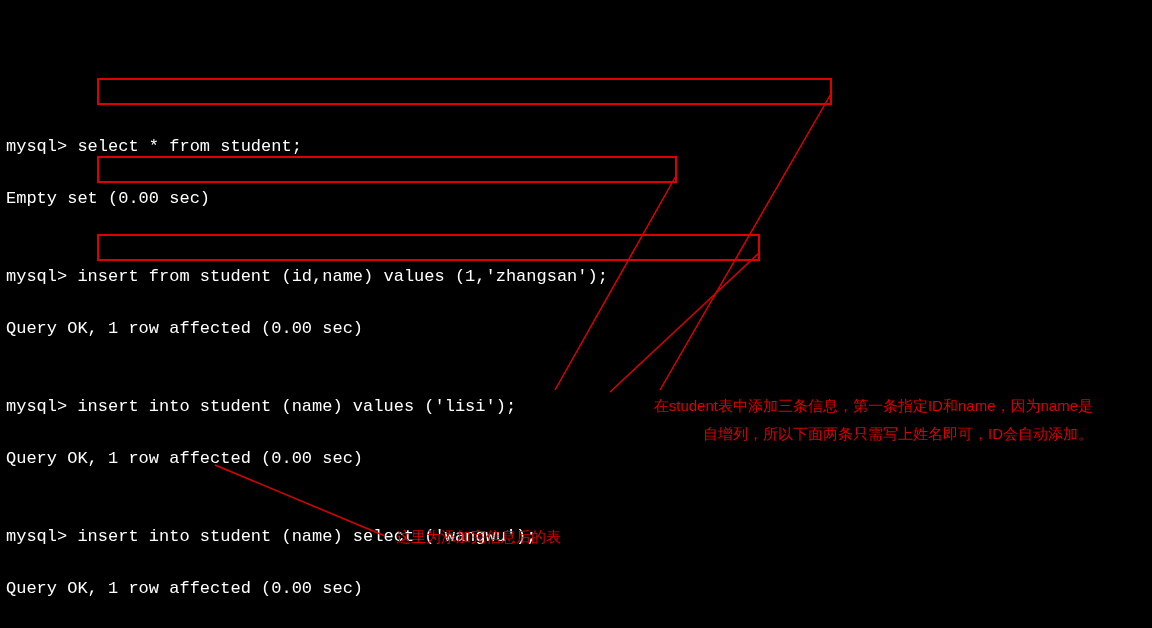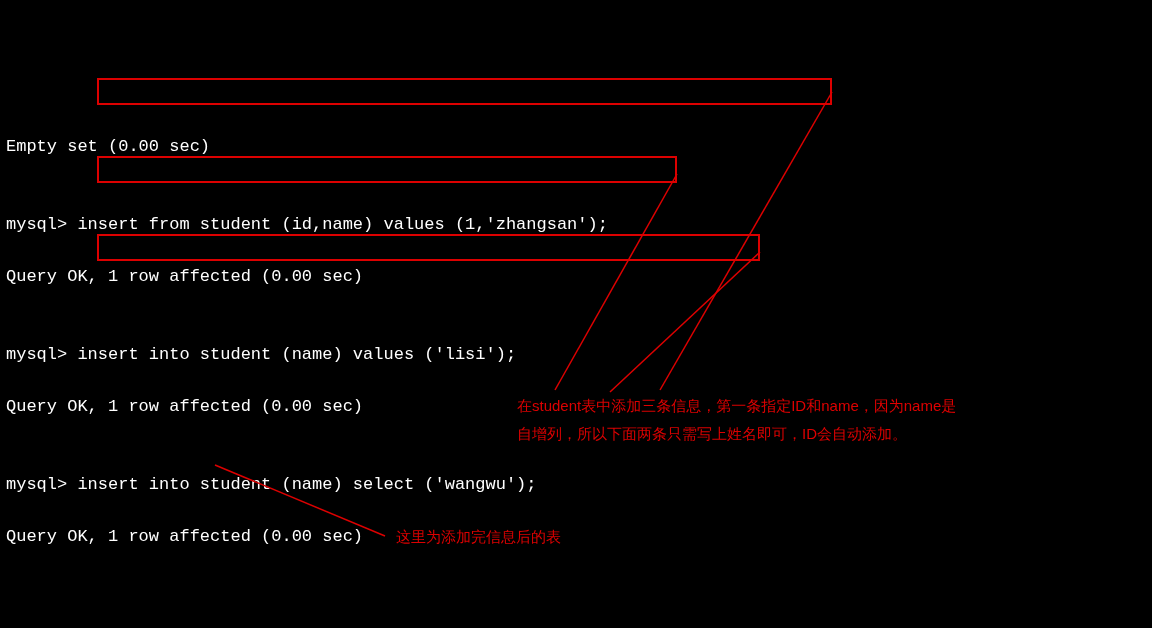--- a/index.html
+++ b/index.html
@@ -37,20 +37,21 @@
       pointer-events: none;
     }
     svg.overlay line { stroke: #d00; stroke-width: 1.5; }
   </style>
 </head>
 <body>
 
 
 
 <div>
+<span class="line"><span>mysql&gt; </span><span>select * from student;</span></span>
 <span class="line">Empty set (0.00 sec)</span>
 <span class="line"></span>
 <span class="line"><span>mysql&gt; </span><span>insert from student (id,name) values (1,'zhangsan');</span></span>
 <span class="line">Query OK, 1 row affected (0.00 sec)</span>
 <span class="line"></span>
 <span class="line"><span>mysql&gt; </span><span>insert into student (name) values ('lisi');</span></span>
 <span class="line">Query OK, 1 row affected (0.00 sec)</span>
 <span class="line"></span>
 <span class="line"><span>mysql&gt; </span><span>insert into student (name) select ('wangwu');</span></span>
 <span class="line">Query OK, 1 row affected (0.00 sec)</span>
@@ -75,20 +76,20 @@
 
 
 <svg class="overlay">
   <line x1="832" y1="92" x2="660" y2="390"></line>
   <line x1="677" y1="174" x2="555" y2="390"></line>
   <line x1="760" y1="252" x2="610" y2="392"></line>
   <line x1="215" y1="465" x2="385" y2="536"></line>
 </svg>
 
 
-<div class="anno" style="left:517px; top:392px; width:560px;">
+<div class="anno" style="left:533px; top:392px; width:560px;text-align:right;">
   <div>在student表中添加三条信息，第一条指定ID和name，因为name是</div>
   <div>自增列，所以下面两条只需写上姓名即可，ID会自动添加。</div>
 </div>
 <div class="anno" style="left:396px; top:523px;">这里为添加完信息后的表</div>
 
 
 
 
 </body></html>

